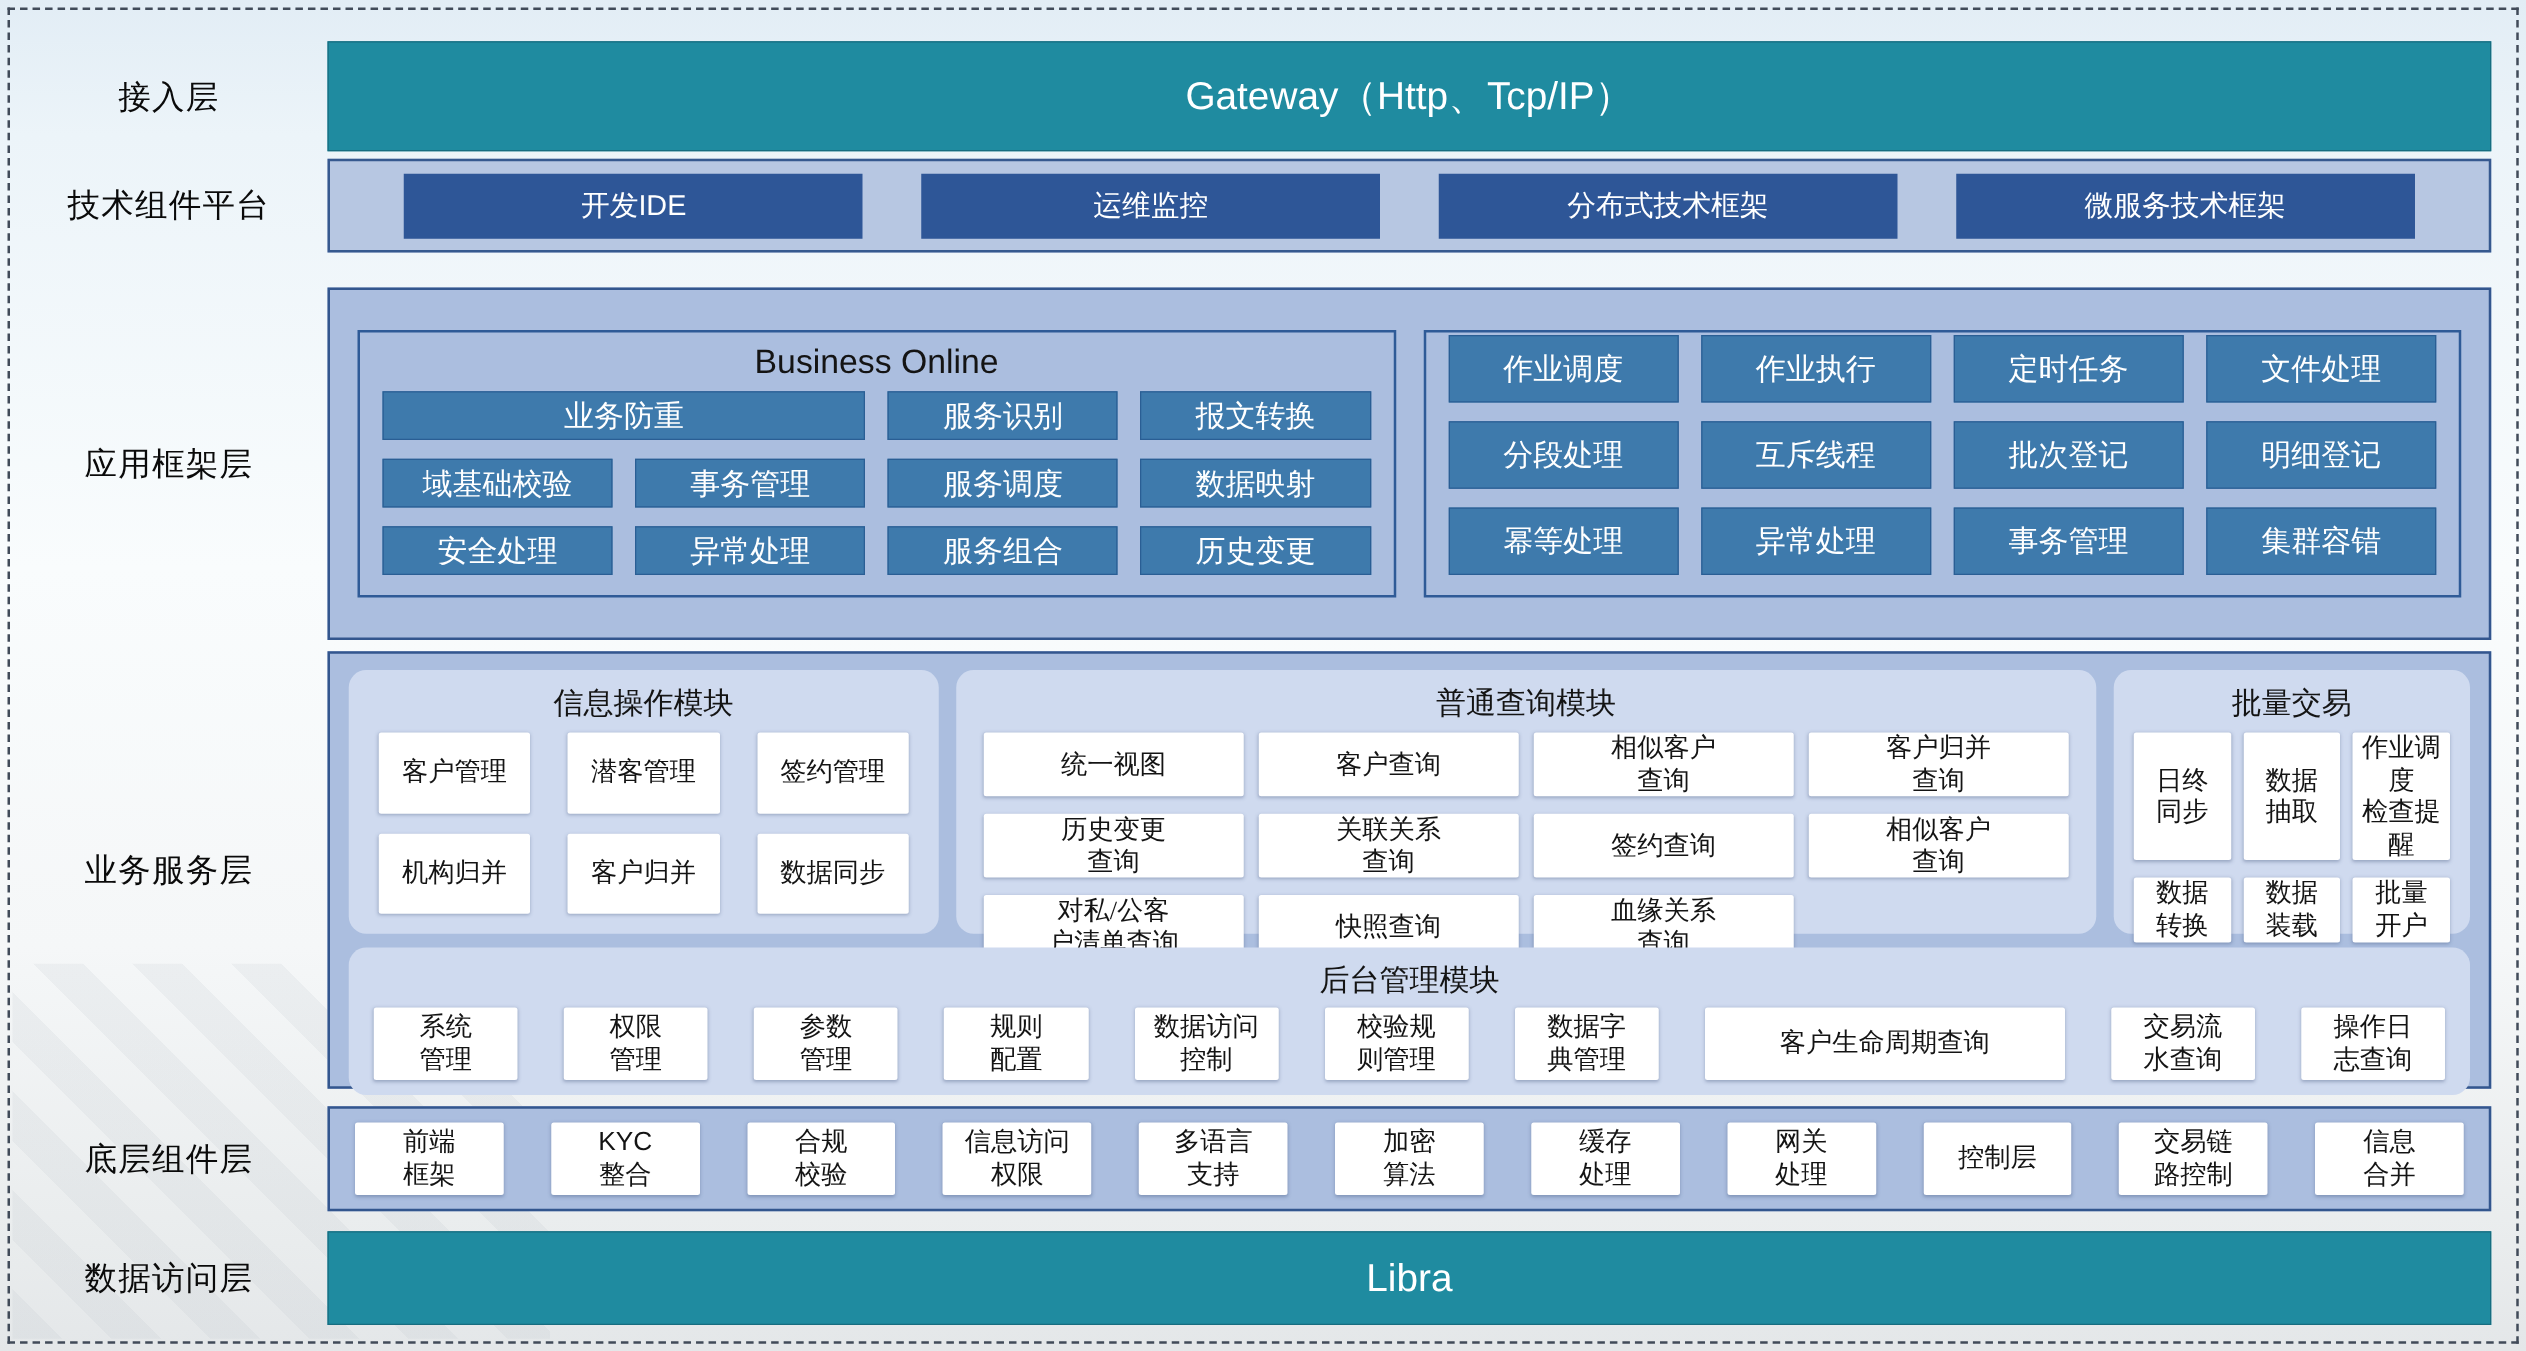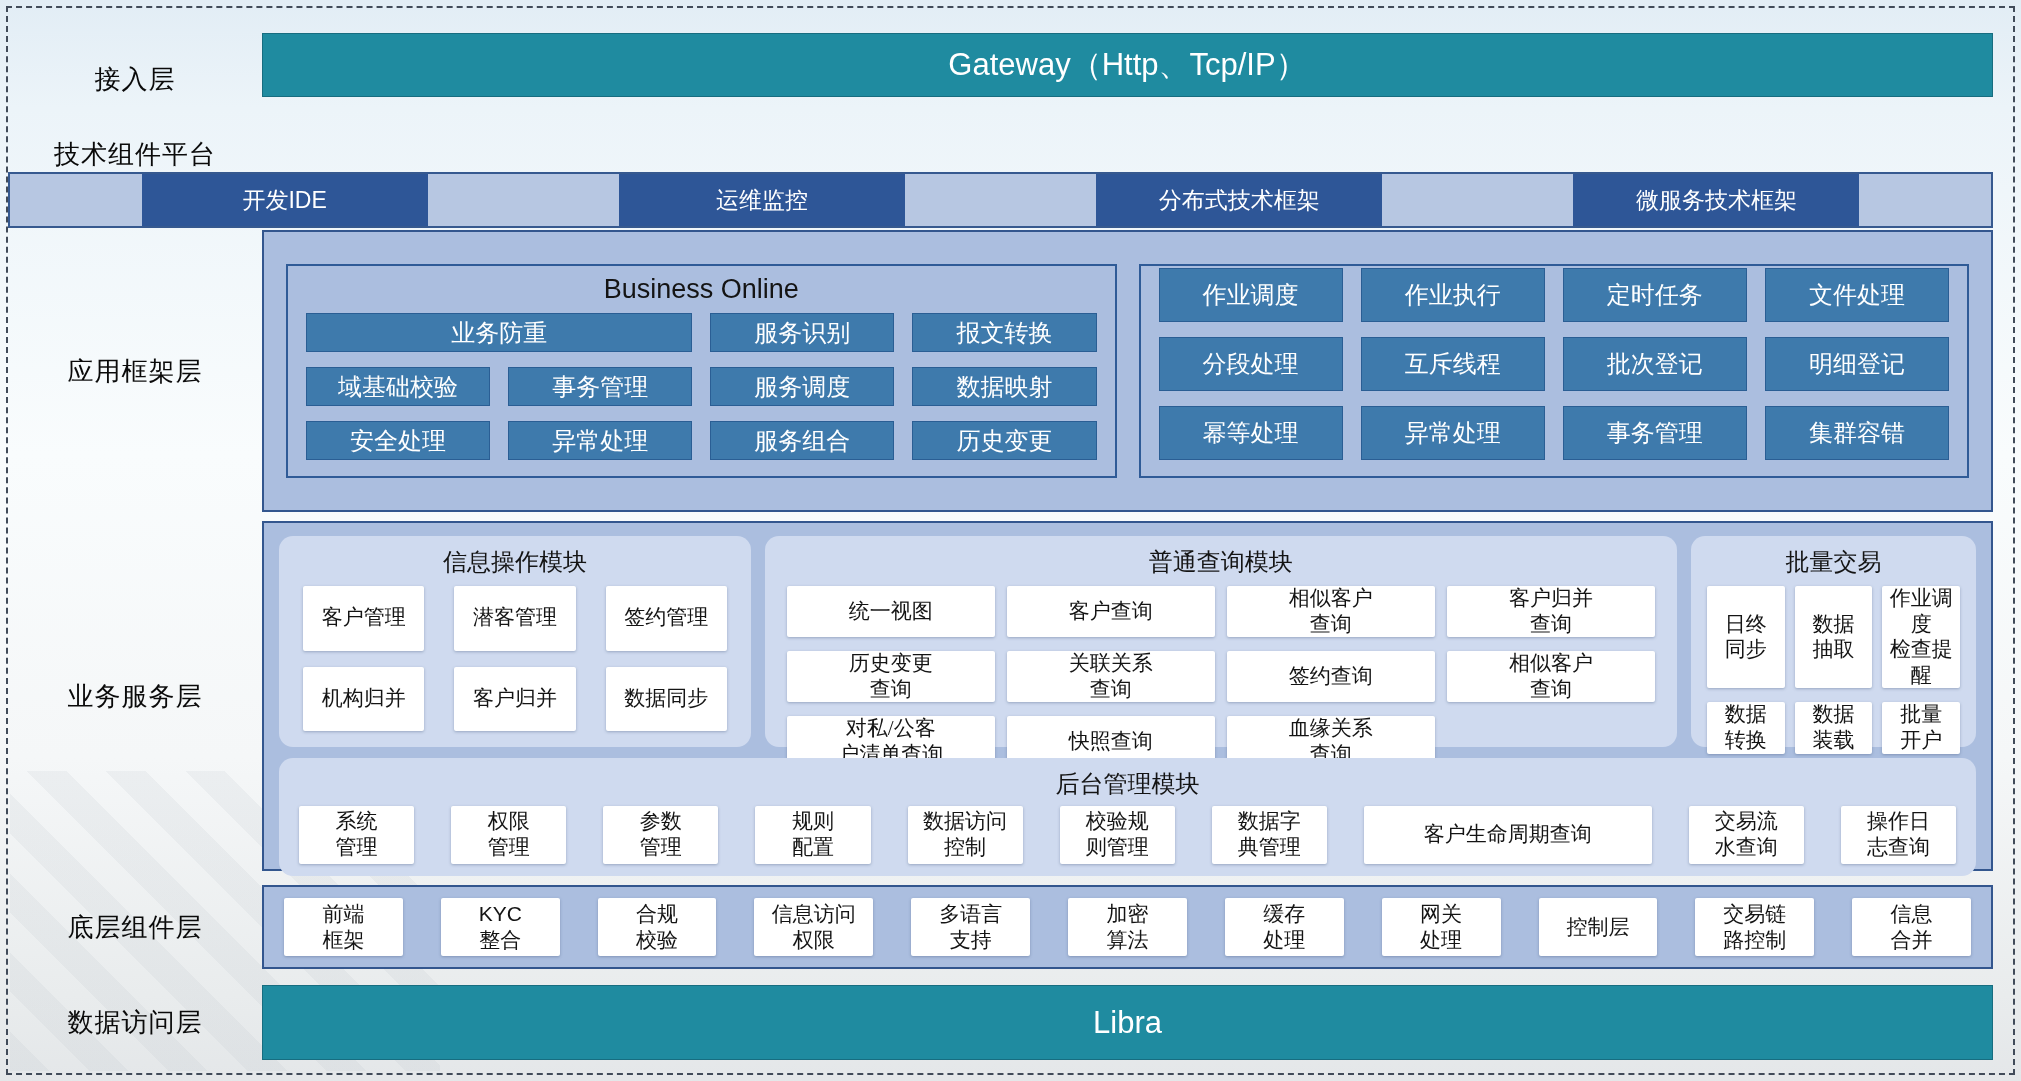--- a/index.html
+++ b/index.html
@@ -16,22 +16,22 @@
   .decor {
     position: absolute; left: 10px; bottom: 10px; width: 430px; height: 300px;
     background: repeating-linear-gradient(45deg, rgba(180,188,196,.14) 0 28px, rgba(255,255,255,0) 28px 56px);
     pointer-events: none;
   }
   .frame {
     position: absolute; left: 6px; top: 6px; right: 6px; bottom: 6px;
     border: 2px dashed #414b59;
   }
   .row { position: absolute; left: 8px; width: 1985px; display: flex; }
-  .row-access { top: 33px;  height: 64px; align-items: flex-end; }
-  .row-tech   { top: 137px; height: 75px; flex-direction: column; }
+  .row-access { top: 33px;  height: 88px; }
+  .row-tech   { top: 127px; height: 75px; }
   .row-app    { top: 230px; height: 282px; }
   .row-biz    { top: 521px; height: 350px; }
   .row-base   { top: 885px; height: 84px; }
   .row-libra  { top: 985px; height: 75px; }
 
   .layer-label {
     width: 254px; flex: none;
     display: flex; align-items: center; justify-content: center;
     font-size: 26px; color: #0a0a0a; letter-spacing: 1px;
   }
@@ -46,21 +46,21 @@
   }
 
   .tech-panel {
     height: 100%; width: 100%;
     background: #b7c7e2;
     border: 2px solid #36598f;
     display: flex; align-items: center; justify-content: space-around;
     padding: 0 36px;
   }
   .tech-btn {
-    width: 286px; height: 52px; flex: none;
+    width: 367px; height: 52px; flex: none;
     background: #2e5697; color: #ffffff; font-size: 23px;
     display: flex; align-items: center; justify-content: center;
   }
 
   .big-panel {
     height: 100%; width: 100%;
     background: #abbedf;
     border: 2px solid #33568e;
   }
   .app-panel { display: flex; gap: 22px; padding: 32px 22px; }

